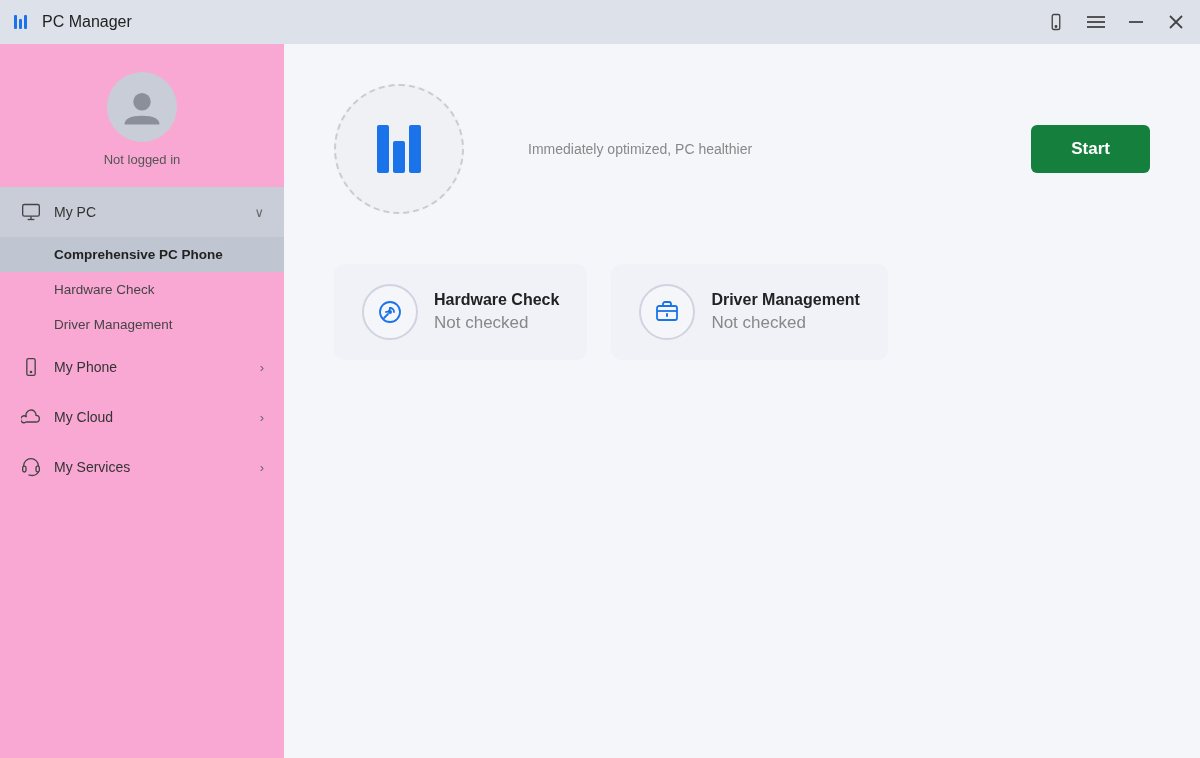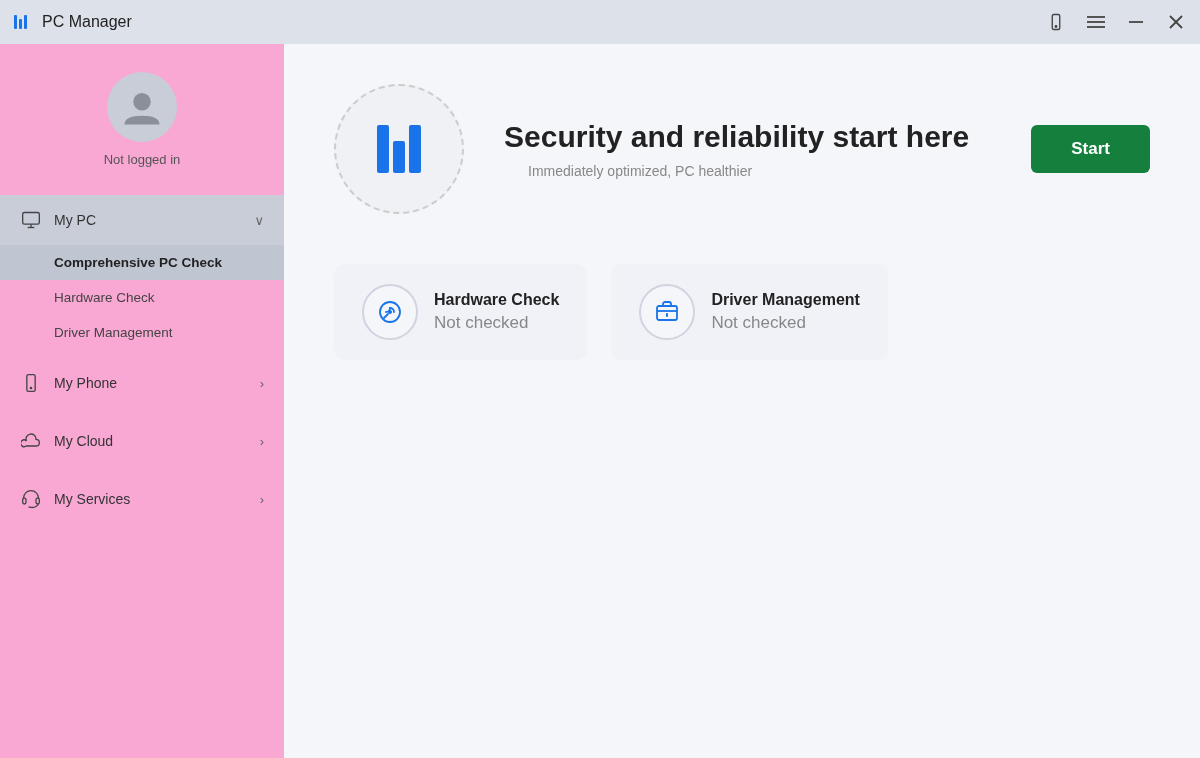--- a/index.html
+++ b/index.html
@@ -103,21 +103,20 @@
     }
 
     .nav-item {
       display: flex;
       align-items: center;
       padding: 14px 20px;
       cursor: pointer;
       border-radius: 0;
       gap: 12px;
       position: relative;
-      margin-top: 8px;
     }
     .nav-item.active { background: #c8cdd8; }
     .nav-icon {
       width: 22px;
       height: 22px;
       display: flex;
       align-items: center;
       justify-content: center;
       flex-shrink: 0;
     }
@@ -331,21 +330,21 @@
           <rect x="2" y="3" width="20" height="14" rx="2"></rect>
           <line x1="8" y1="21" x2="16" y2="21"></line>
           <line x1="12" y1="17" x2="12" y2="21"></line>
         </svg>
       </div>
       <span class="nav-label">My PC</span>
       <span class="nav-chevron">∨</span>
     </div>
 
     <div class="sub-nav-item active">
-      <span>Comprehensive PC Check</span>
+      <span>Comprehensive PC Phone</span>
     </div>
     <div class="sub-nav-item">
       <span>Hardware Check</span>
     </div>
     <div class="sub-nav-item">
       <span>Driver Management</span>
     </div>
 
     <div class="nav-item">
       <div class="nav-icon">
@@ -388,21 +387,20 @@
     <div class="hero-section">
       <div class="hero-logo-circle">
         <div class="logo-bars">
           <div class="bar bar1"></div>
           <div class="bar bar2"></div>
           <div class="bar bar3"></div>
         </div>
       </div>
 
       <div class="hero-text">
-        <div class="hero-title">Security and reliability start here</div>
         <div class="hero-subtitle">Immediately optimized, PC healthier</div>
       </div>
 
       <button class="hero-start-btn">Start</button>
     </div>
 
     <div class="cards-section">
 
       <div class="card">
         <div class="card-icon-circle">

